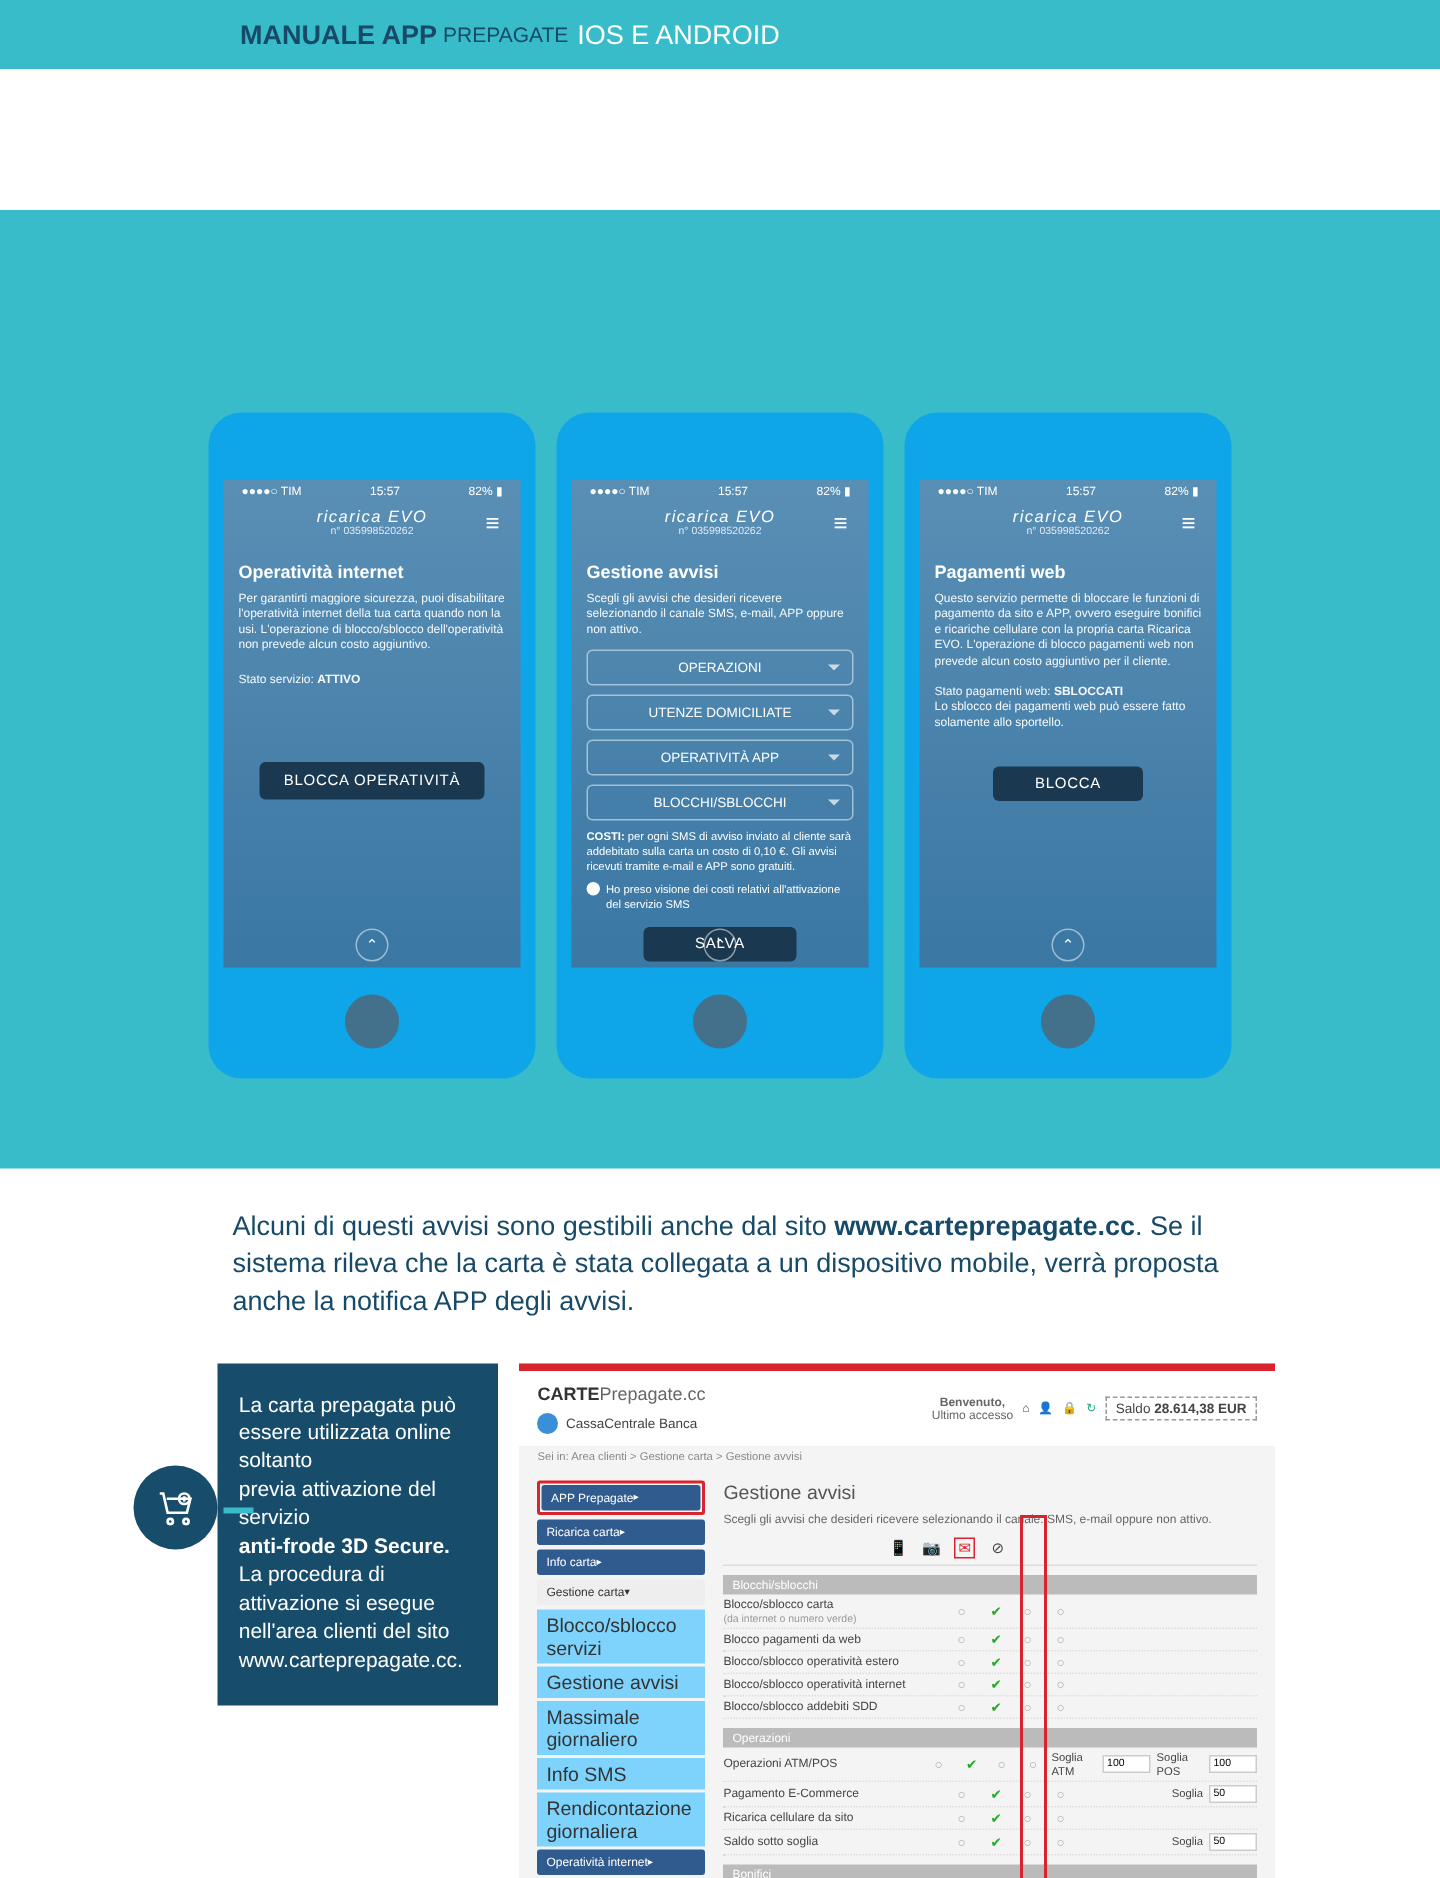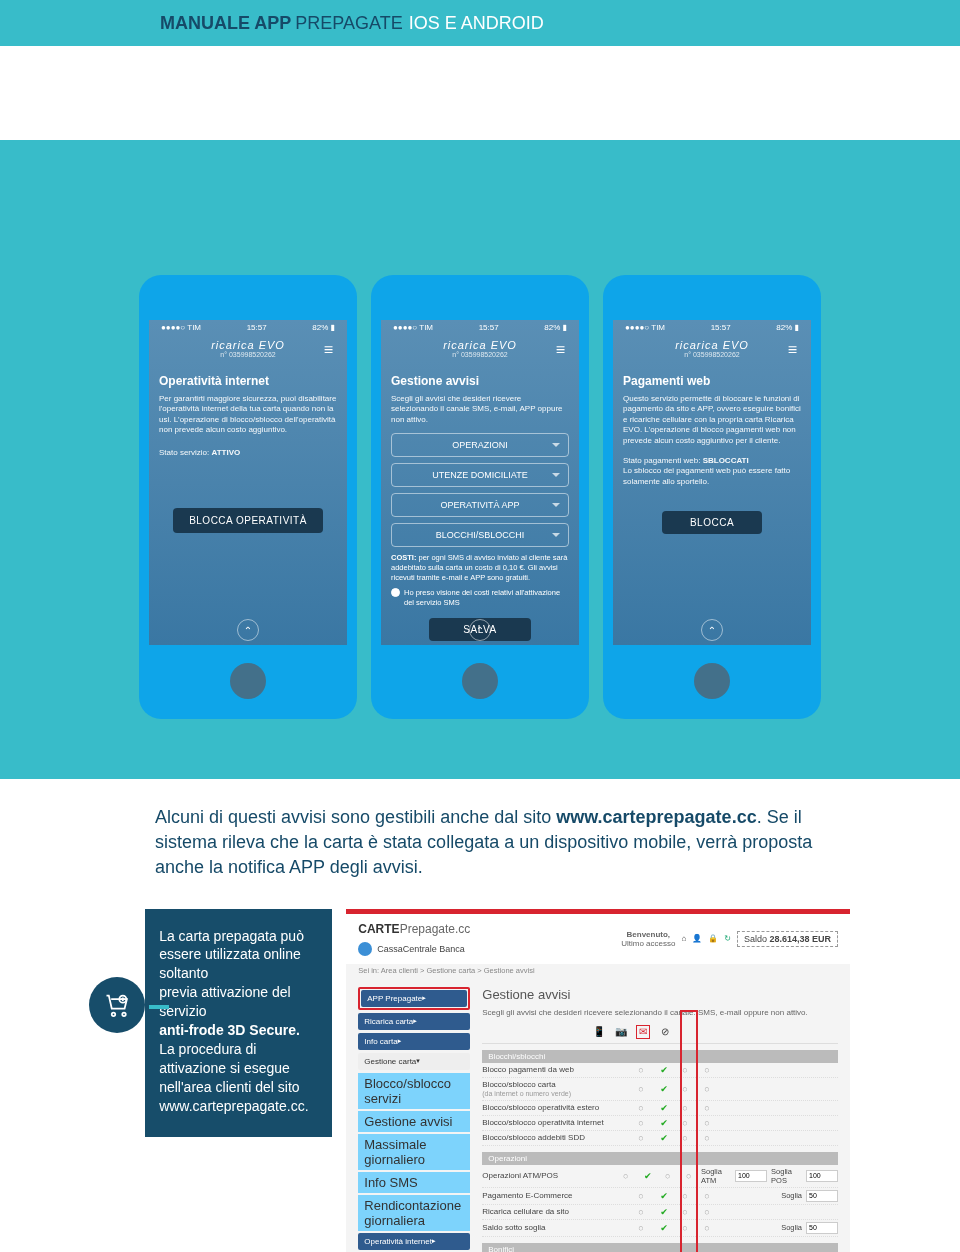--- a/index.html
+++ b/index.html
@@ -1,19 +1,19 @@
 <!DOCTYPE html>
 <html><head>
 <meta charset="utf-8">
 <style>
   *{box-sizing:border-box;margin:0;padding:0;}
   body{font-family:Arial,Helvetica,sans-serif;background:#fff;color:#174d6a;width:960px;margin:0 auto;}
   .hdr{background:#38bcc9;height:46px;display:flex;align-items:center;padding-left:160px;}
   .hdr .t1{font-weight:700;font-size:18px;color:#164a68;}
-  .hdr .t2{font-size:18px;color:#164a68;font-weight:400;margin-left:4px;}
+  .hdr .t2{font-size:14px;color:#164a68;font-weight:400;margin-left:4px;}
   .hdr .t3{font-size:18px;color:#fff;margin-left:6px;font-weight:400;}
   .hero{background:#38bcc9;padding:135px 0 60px 0;display:flex;justify-content:center;gap:14px;}
   .phone{width:218px;background:#0ea5e9;border-radius:22px;padding:45px 10px 20px 10px;display:flex;flex-direction:column;align-items:center;}
   .screen{background:linear-gradient(180deg,#5a8fb5 0%, #3a77a3 100%);width:100%;height:325px;border-radius:0;position:relative;color:#fff;font-size:9px;padding:0 10px;overflow:hidden;}
   .status{display:flex;justify-content:space-between;align-items:center;font-size:8px;padding:3px 2px;}
   .topbar{text-align:center;font-size:9px;position:relative;padding:4px 0 8px 0;}
   .topbar .brand{font-size:11px;font-style:italic;letter-spacing:1px;}
   .topbar .sub{font-size:7px;opacity:0.8;}
   .hamb{position:absolute;right:4px;top:6px;font-size:16px;}
   .stitle{font-weight:700;font-size:12px;margin-top:8px;margin-bottom:6px;}
@@ -267,28 +267,28 @@
           <div class="mdesc">Scegli gli avvisi che desideri ricevere selezionando il canale: SMS, e-mail oppure non attivo.</div>
           <div class="iconrow">
             <span>📱</span>
             <span>📷</span>
             <span class="ic-red">✉</span>
             <span>⊘</span>
           </div>
 
           <div class="sect">Blocchi/sblocchi</div>
           <div class="line">
+              <span class="lbl"><span>Blocco/sblocco carta</span><br><span style="font-size:7px;color:#999">(da internet o numero verde)</span></span>
+              <span class="chk o"></span>
+              <span class="chk g"></span>
+              <span class="chk o"></span>
+              <span class="chk o"></span>
+            </div>
+          <div class="line">
               <span class="lbl">Blocco pagamenti da web</span>
-              <span class="chk o"></span>
-              <span class="chk g"></span>
-              <span class="chk o"></span>
-              <span class="chk o"></span>
-            </div>
-          <div class="line">
-              <span class="lbl"><span>Blocco/sblocco carta</span><br><span style="font-size:7px;color:#999">(da internet o numero verde)</span></span>
               <span class="chk o"></span>
               <span class="chk g"></span>
               <span class="chk o"></span>
               <span class="chk o"></span>
             </div>
           <div class="line">
               <span class="lbl">Blocco/sblocco operatività estero</span>
               <span class="chk o"></span>
               <span class="chk g"></span>
               <span class="chk o"></span>

